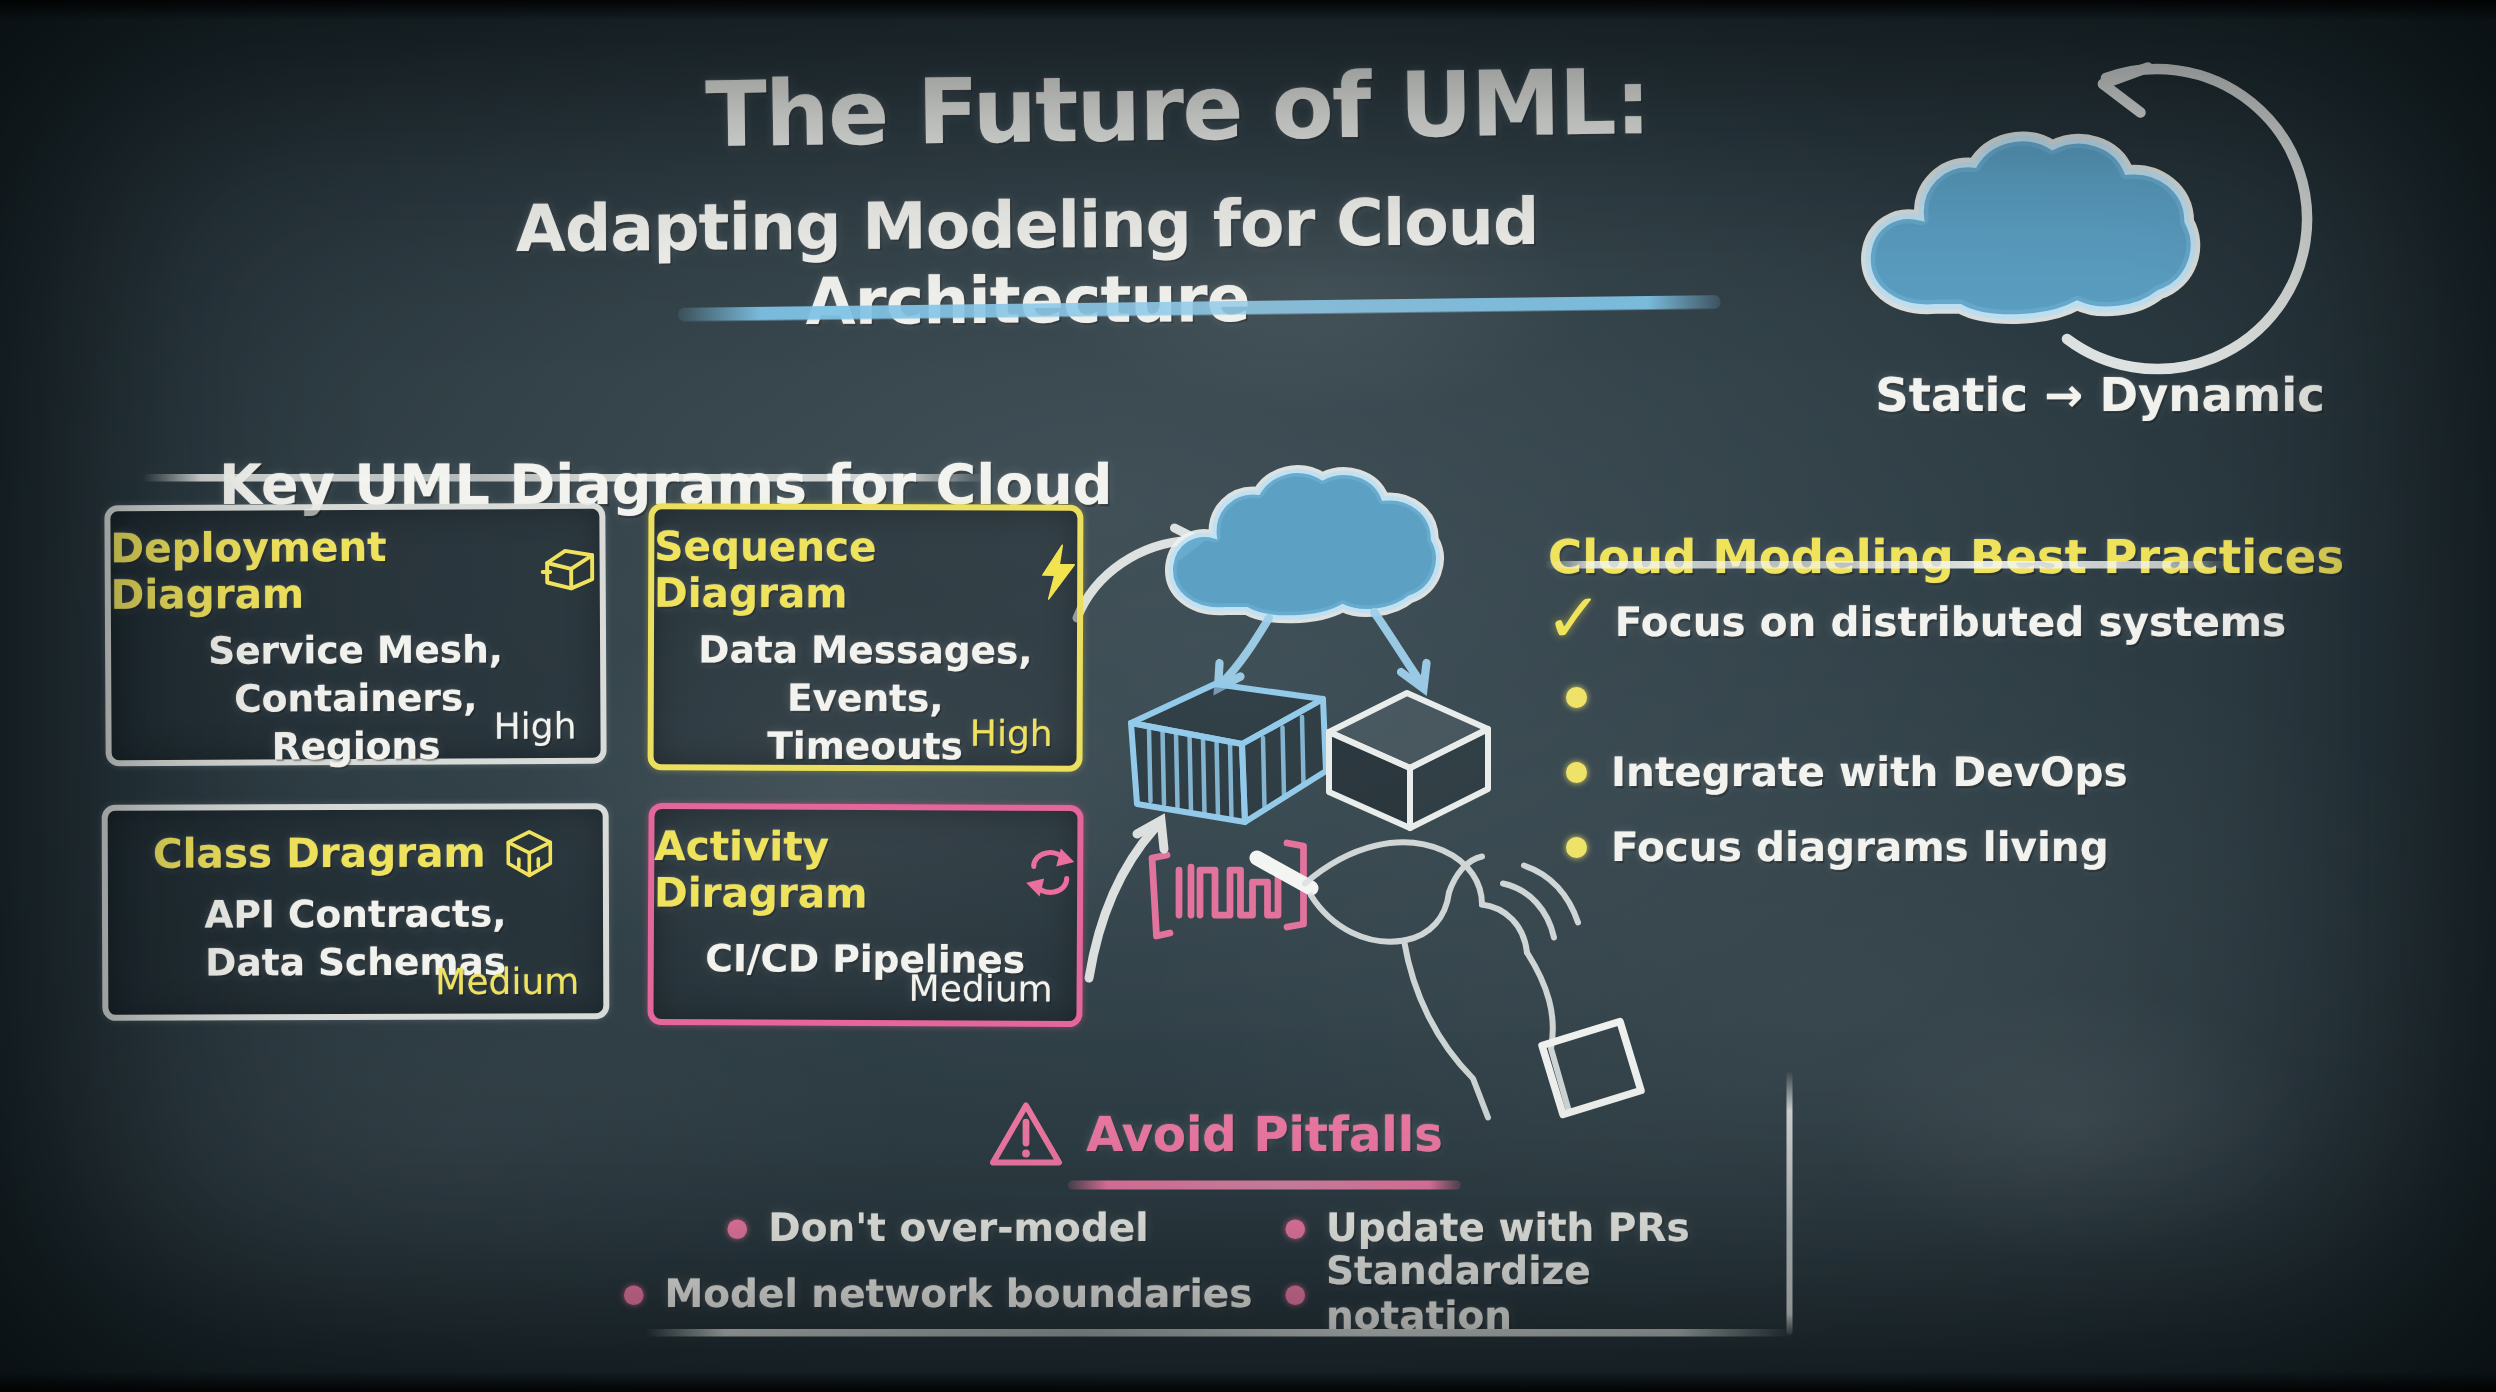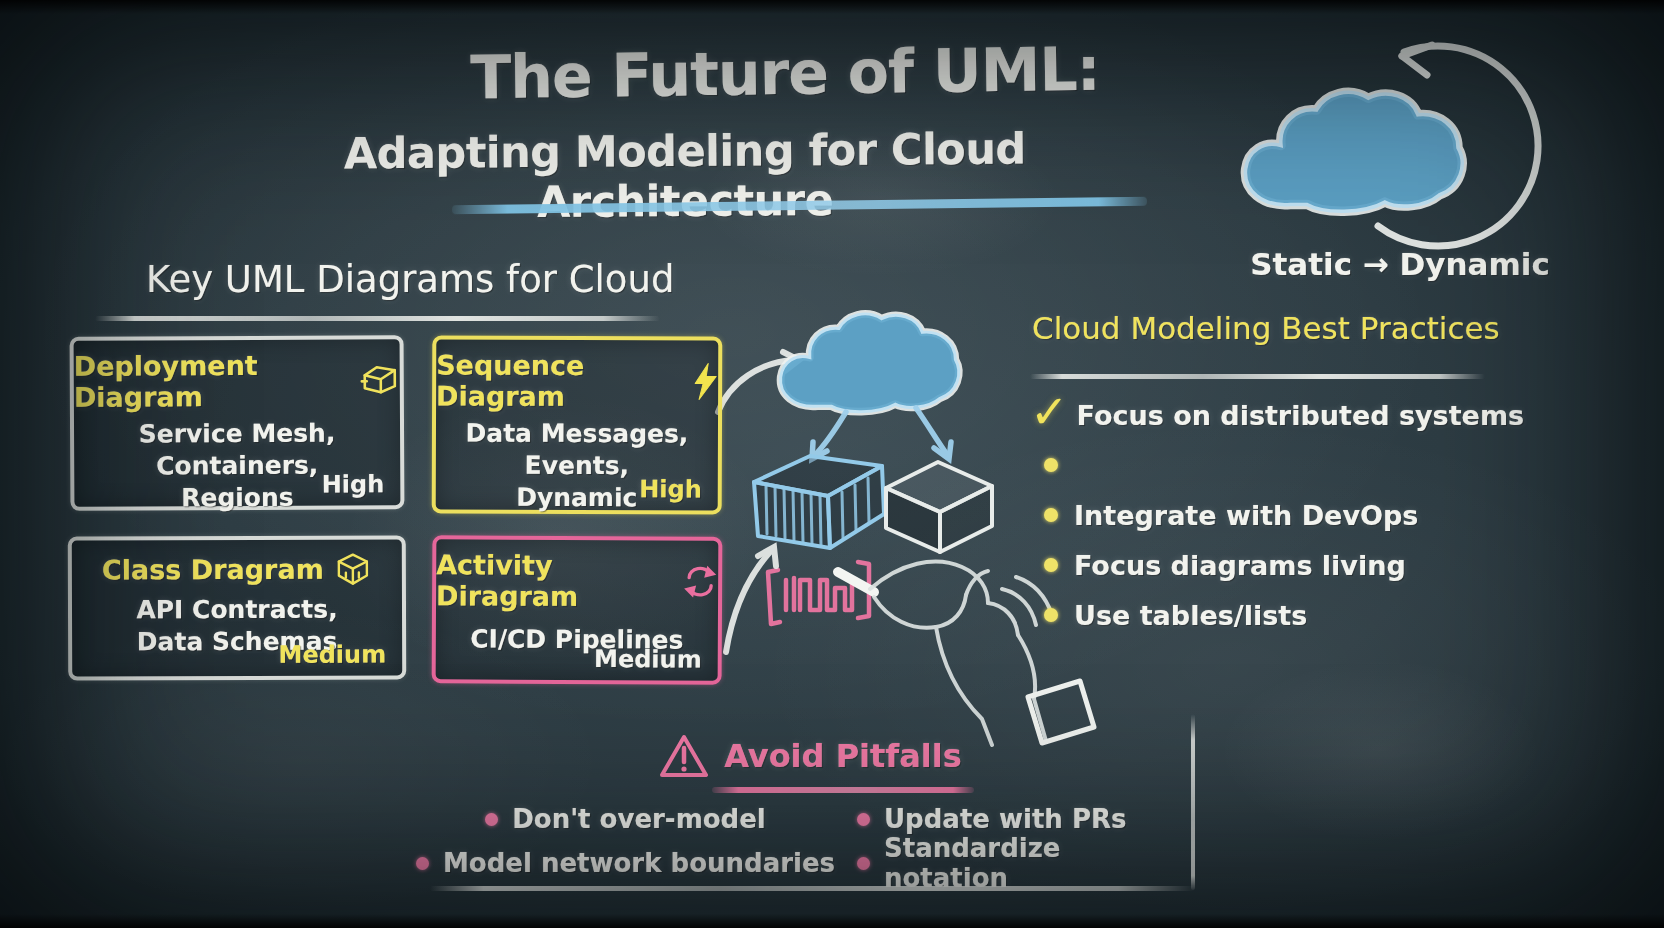--- a/index.html
+++ b/index.html
@@ -48,34 +48,34 @@
     background:linear-gradient(90deg,rgba(238,121,164,.15),rgba(238,121,164,.95) 10%,rgba(244,146,182,.85) 55%,rgba(238,121,164,.95) 92%,rgba(238,121,164,.15));
   }
 
   .page-title{left:370px;top:38px;width:830px;text-align:center;font-size:60px;font-weight:bold;
     letter-spacing:-1px;transform:rotate(-.8deg);}
   .page-subtitle{left:190px;top:126px;width:990px;text-align:center;font-size:43px;font-weight:bold;
     letter-spacing:-.5px;transform:rotate(-.4deg);}
 
   .static-dynamic{left:1185px;top:246px;width:430px;text-align:center;font-size:31px;font-weight:bold;}
 
-  .section-heading{font-weight:normal;}
+  .section-heading{font-weight:bold;margin-top:44px;}
   .key-heading{left:146px;top:258px;font-size:37px;}
   .bp-heading{left:1032px;top:310px;font-size:31px;}
 
   .card{position:absolute;z-index:3;border:4px solid;border-radius:9px;
     background:rgba(8,14,17,.22);
     box-shadow:0 0 5px rgba(240,243,240,.18), inset 0 0 22px rgba(0,0,0,.3);
     display:flex;flex-direction:column;align-items:center;}
   .b-white{border-color:rgba(240,243,238,.88);}
   .b-yellow{border-color:#ecdf5e;box-shadow:0 0 5px rgba(236,223,94,.35), inset 0 0 22px rgba(0,0,0,.3);}
   .b-pink{border-color:#e5669a;box-shadow:0 0 5px rgba(229,102,154,.4), inset 0 0 22px rgba(0,0,0,.3);}
   .card-title{display:flex;align-items:center;gap:10px;font-size:27px;font-weight:bold;margin-top:10px;}
   .card-body{margin-top:6px;text-align:center;font-size:25px;font-weight:bold;line-height:1.28;}
-  .card-priority{position:absolute;right:16px;bottom:7px;font-size:24px;font-weight:bold;}
+  .card-priority{position:absolute;right:16px;bottom:7px;font-size:24px;font-weight:normal;}
 
   .bp-list{left:1036px;top:390px;width:580px;z-index:3;}
   .bp-item{display:flex;align-items:center;height:50px;font-size:27px;font-weight:bold;}
   .bp-dot{width:14px;height:14px;border-radius:50%;background:#efe268;margin:0 16px 0 8px;
     box-shadow:0 0 4px rgba(239,226,104,.9);}
   .bp-check{font-size:46px;font-weight:bold;color:#f0e35c;margin:-6px 8px 0 -6px;
     text-shadow:0 0 6px rgba(240,227,92,.5);}
 
   .pitfalls-head{left:600px;top:733px;width:420px;display:flex;align-items:center;justify-content:center;
     gap:14px;z-index:3;}
@@ -145,21 +145,21 @@
 <div class="card b-yellow" style="left:432px;top:336px;width:282px;height:170px;transform:rotate(.2deg);">
   <div class="card-title chalk yellow">
     <span>Sequence Diagram</span>
     <svg width="26" height="38" viewBox="0 0 26 38">
       <polygon points="16,1 3,21 11,21 7,37 24,14 14,14" fill="#f2e44e" stroke="#f2e44e" stroke-width="1" stroke-linejoin="round"></polygon>
     </svg>
   </div>
   <div class="card-body chalk white">
     <div>Data Messages,</div>
     <div>Events,</div>
-    <div>Dynamic</div>
+    <div>Timeouts</div>
   </div>
   <div class="card-priority chalk yellow">High</div>
 </div>
 
 <div class="card b-white" style="left:68px;top:536px;width:330px;height:136px;transform:rotate(-.2deg);">
   <div class="card-title chalk yellow">
     <span>Class Dragram</span>
     <svg width="38" height="38" viewBox="0 0 38 38">
       <g stroke="#f0e25c" stroke-width="2.4" fill="none" stroke-linejoin="round" stroke-linecap="round">
         <path d="M 5 12 L 19 5 L 33 12 L 19 19 Z"></path>
@@ -280,24 +280,20 @@
     <span class="bp-dot"></span>
   </div>
   <div class="bp-item chalk white">
     <span class="bp-dot"></span>
     <span>Integrate with DevOps</span>
   </div>
   <div class="bp-item chalk white">
     <span class="bp-dot"></span>
     <span>Focus diagrams living</span>
   </div>
-  <div class="bp-item chalk white">
-    <span class="bp-dot"></span>
-    <span>Use tables/lists</span>
-  </div>
 </div>
 
 <div class="abs pitfalls-head">
   <svg width="52" height="46" viewBox="0 0 52 46">
     <path d="M 26 4 L 48 42 L 4 42 Z" fill="none" stroke="#ee78a4" stroke-width="4" stroke-linejoin="round"></path>
     <path d="M 26 15 L 26 29" stroke="#ee78a4" stroke-width="4.5" stroke-linecap="round"></path>
     <circle cx="26" cy="36" r="2.6" fill="#ee78a4"></circle>
   </svg>
   <span class="pitfalls-title chalk pink">Avoid Pitfalls</span>
 </div>

